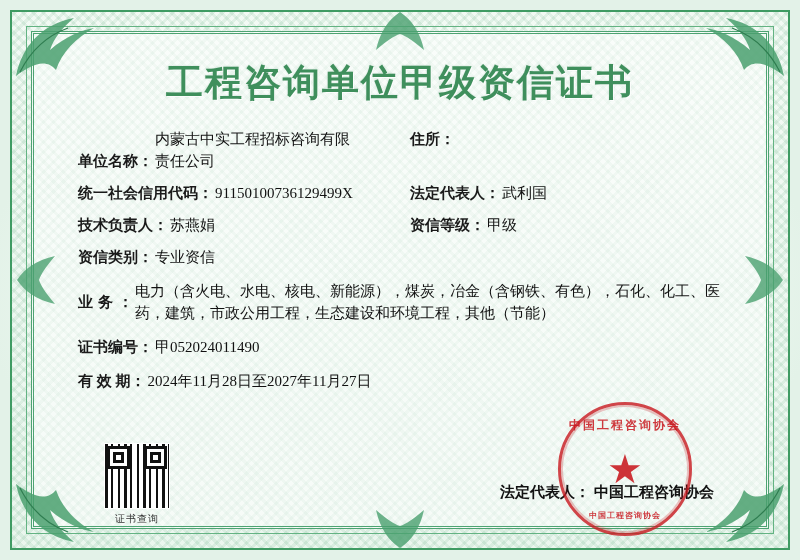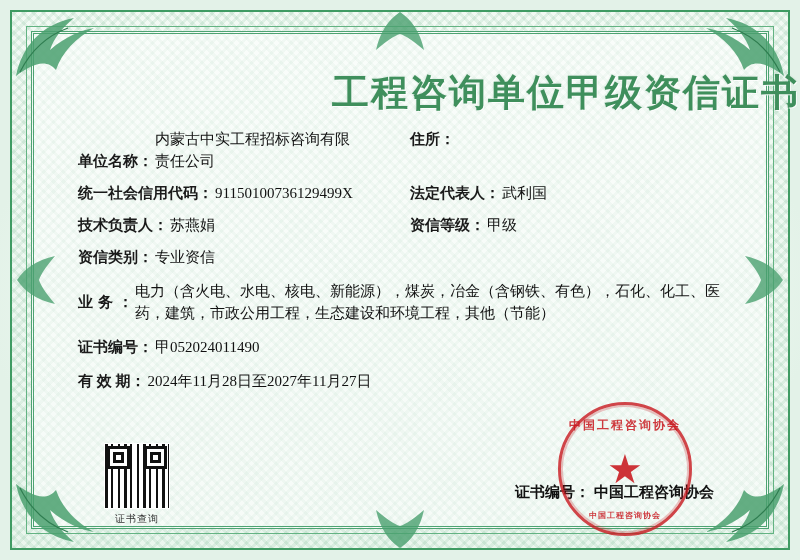--- a/index.html
+++ b/index.html
@@ -108,22 +108,22 @@
   .edge-top  { left: 50%; top: 10px; transform: translateX(-50%); }
   .edge-bot  { left: 50%; bottom: 10px; transform: translateX(-50%) scaleY(-1); }
   .edge-left { left: 8px; top: 50%; transform: translateY(-50%) rotate(-90deg); }
   .edge-right{ right: 8px; top: 50%; transform: translateY(-50%) rotate(90deg); }
 
   
   .title {
     position: absolute;
     left: 0;
     right: 0;
-    top: 68px;
-    text-align: right;
+    top: 58px;
+    text-align: center;
     font-family: Liberation Serif, serif;
     font-size: 37px;
     font-weight: bold;
     letter-spacing: 2px;
     color: #3f8f5c;
     text-shadow: 1px 1px 0 rgba(255,255,255,0.85), 0 0 2px rgba(60,130,90,0.25);
   }
 
   
   .body {
@@ -389,21 +389,21 @@
     </div>
 
   </div>
 
   <div class="qr-wrap">
     <div class="qr"></div>
     <div class="qr-caption">证书查询</div>
   </div>
 
   <div class="issuer">
-    <span>证书编号：</span><span class="issuer-name">中国工程咨询协会</span>
+    <span>法定代表人：</span><span class="issuer-name">中国工程咨询协会</span>
   </div>
 
   <div class="seal">
     <div class="seal-top-text">中国工程咨询协会</div>
     <div class="seal-star">★</div>
     <div class="seal-bottom-text">中国工程咨询协会</div>
   </div>
 
 </div>
 

